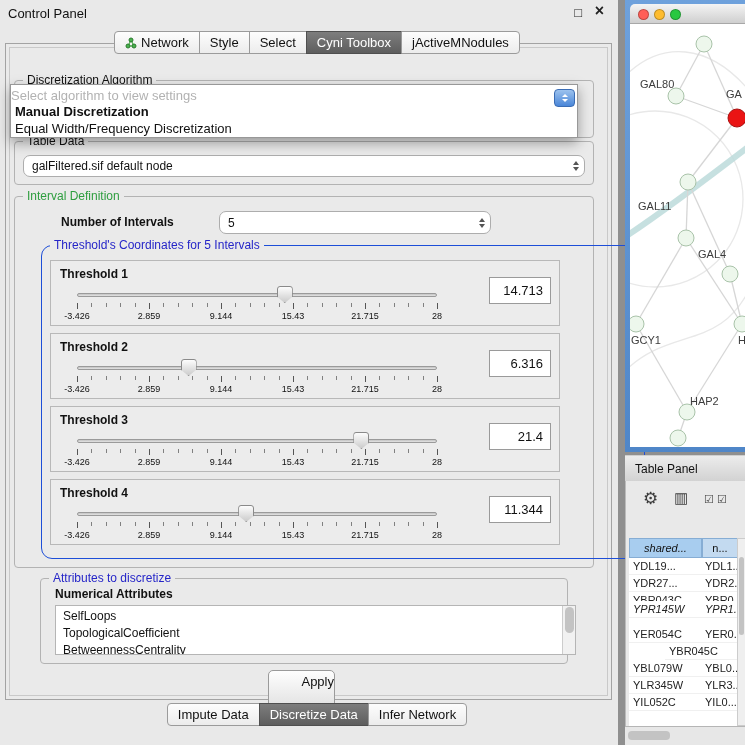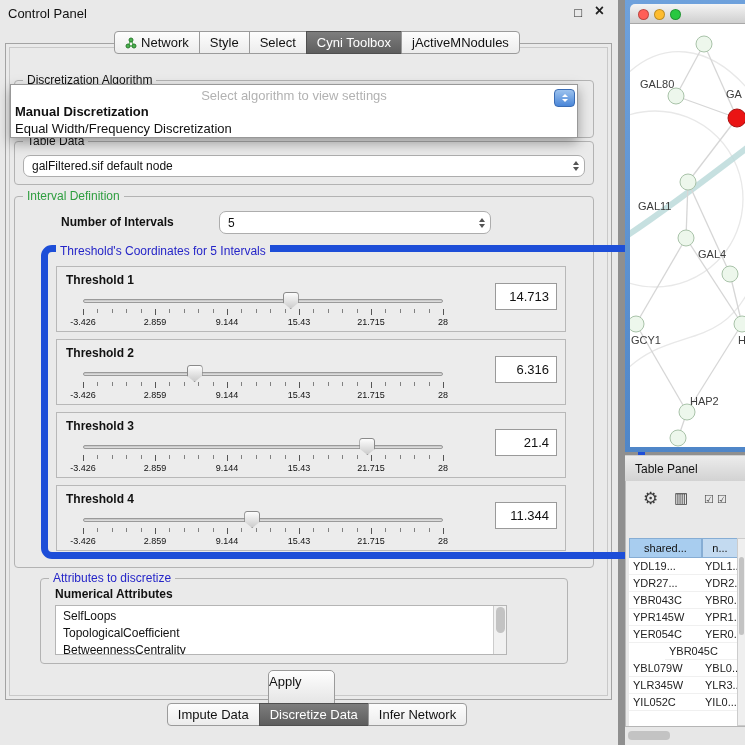--- a/index.html
+++ b/index.html
@@ -26,21 +26,21 @@
   #inner-panel{position:absolute;left:9px;top:47px;width:599px;height:649px;border:1px solid #c9c9c9}
 
   .group{position:absolute;border:1px solid #b3b3b3;border-radius:4px}
   .group-title{position:absolute;top:-8px;left:8px;background:#eaeaea;padding:0 4px;font-size:12px;color:#111;white-space:nowrap}
   .group-title.green{color:#2e9e3f}
   .group-title.blue{color:#2525c8}
 
   #algo-group{left:14px;top:80px;width:580px;height:58px}
   #algo-popup{position:absolute;left:10px;top:84px;width:568px;height:54px;background:#fff;border:1px solid #989898;
               box-shadow:0 5px 12px rgba(0,0,0,.35);z-index:10}
-  #algo-placeholder{position:absolute;left:0;top:3px;width:100%;text-align:center;font-size:13px;color:#b2b2b2}
+  #algo-placeholder{position:absolute;left:0;top:3px;width:100%;font-size:13px;color:#b2b2b2}
   .algo-item{position:absolute;left:4px;font-size:13px;color:#111;white-space:nowrap}
   #algo-item-0{top:19px;font-weight:bold}
   #algo-item-1{top:36px}
   #combo-blue-btn{position:absolute;right:2px;top:4px;width:21px;height:18px;border-radius:4px;
                   background:linear-gradient(#9cc2ee,#4a86d8);border:1px solid #3a6cb4;
                   display:flex;flex-direction:column;align-items:center;justify-content:center;gap:2px}
   #combo-blue-btn b{width:0;height:0;border-left:3px solid transparent;border-right:3px solid transparent}
   #combo-blue-btn .up{border-bottom:3.5px solid #fff}
   #combo-blue-btn .dn{border-top:3.5px solid #fff}
 
@@ -49,45 +49,45 @@
          display:flex;align-items:center;padding-left:8px;white-space:nowrap}
   #tabledata-combo{left:8px;top:13px;width:562px;height:22px}
   .spinner{position:absolute;right:5px;top:50%;transform:translateY(-50%);display:flex;flex-direction:column;gap:2px}
   .spinner b{width:0;height:0;border-left:3.5px solid transparent;border-right:3.5px solid transparent}
   .spinner .up{border-bottom:4px solid #555}
   .spinner .dn{border-top:4px solid #555}
 
   #interval-group{left:14px;top:196px;width:580px;height:372px}
   #intervals-label{position:absolute;left:46px;top:18px;font-size:12px;font-weight:bold;color:#111}
   #intervals-combo{left:204px;top:14px;width:272px;height:23px}
-  #thresholds-group{position:absolute;left:26px;top:48px;width:604px;height:314px;border:7px solid #1d4ed8;border-radius:11px}
+  #thresholds-group{position:absolute;left:26px;top:48px;width:604px;height:314px;border:1px solid #1d4ed8;border-radius:11px}
 
   .th-panel{position:absolute;left:8px;width:510px;height:66px;border:1px solid #b8b8b8;background:#ececec}
   .th-label{position:absolute;left:9px;top:6px;font-size:12px;font-weight:bold;color:#111}
   .slider{position:absolute;left:8px;top:24px;width:430px;height:40px}
   .track{position:absolute;left:18px;top:8px;width:360px;height:4px;background:linear-gradient(#c2c2c2,#e4e4e4);
          border:1px solid #9a9a9a;border-radius:2px}
   .tick{position:absolute;top:18px;width:1px;height:4px;background:#808080}
   .tick.major{height:6px;background:#555}
   .scale{position:absolute;top:26px;transform:translateX(-50%);font-size:9px;color:#111;white-space:nowrap}
   .thumb{position:absolute;top:1px;width:16px;height:17px;background:linear-gradient(#fdfdfd,#cccccc);
          border:1px solid #8a8a8a;border-radius:3px;clip-path:polygon(0 0,100% 0,100% 62%,50% 100%,0 62%)}
   .value-box{position:absolute;right:8px;top:16px;width:62px;height:27px;background:#fff;border:1px solid #9a9a9a;
              font-size:13px;color:#111;text-align:right;line-height:25px;padding-right:7px}
 
   #attr-group{left:40px;top:578px;width:528px;height:86px}
   #attr-heading{position:absolute;left:14px;top:8px;font-size:12px;font-weight:bold;color:#111}
-  #attr-list{position:absolute;left:14px;top:26px;width:452px;height:50px;background:#fff;border:1px solid #b5b5b5;overflow:hidden;padding-top:2px}
+  #attr-list{position:absolute;left:14px;top:26px;width:521px;height:50px;background:#fff;border:1px solid #b5b5b5;overflow:hidden;padding-top:2px}
   .attr-item{font-size:12px;color:#111;line-height:17px;padding-left:7px}
   #attr-scroll{position:absolute;right:0;top:0;width:13px;height:48px;background:#f1f1f1;border-left:1px solid #ccc}
   .thumb2{position:absolute;background:#c3c3c3;border-radius:5px}
   #attr-scroll .thumb2{left:2px;top:1px;width:9px;height:26px}
 
   #apply-btn{position:absolute;left:268px;top:670px;width:67px;height:38px;border:1px solid #9a9a9a;border-radius:5px;
-             background:linear-gradient(#fefefe,#e2e2e2);font-size:13px;color:#111;text-align:left;line-height:21px;z-index:3}
+             background:linear-gradient(#fefefe,#e2e2e2);font-size:13px;color:#111;text-align:right;line-height:21px;z-index:3}
 
   
   #net-window{position:absolute;left:625px;top:0;width:120px;height:452px;background:linear-gradient(#6ea1dc,#4f86c8)}
   #net-titlebar{position:absolute;left:5px;top:4px;width:115px;height:20px;background:linear-gradient(#f4f4f4,#cfcfcf);
                 border-bottom:1px solid #a8a8a8;border-top-left-radius:5px}
   .light{position:absolute;top:4.5px;width:11px;height:11px;border-radius:50%;border:1px solid rgba(0,0,0,.25)}
   #net-content{position:absolute;left:5px;top:24px;width:119px;height:423px;background:#fff;overflow:hidden}
   #net-svg{position:absolute;left:0;top:0}
   .edge{stroke:#d6d6d6;stroke-width:1.3;fill:none}
   .deco{stroke:#e8e8e8;stroke-width:1.3;fill:none}
@@ -441,37 +441,37 @@
 <div id="table-panel-bar">
   <span>Table Panel</span>
 </div>
 
 <div id="table-area">
   <span class="tool-icon" id="gear-icon">⚙</span>
   <span class="tool-icon" id="columns-icon">▥</span>
   <span class="tool-icon" id="check1-icon">☑</span>
   <span class="tool-icon" id="check2-icon">☑</span>
   <div id="tbl-header">
-      <div class="hdr-cell" style="left: 0px; width: 73px; background: rgb(168, 205, 239);">shared...</div>
+      <div class="hdr-cell" style="left: 0px; width: 73px; background: rgb(168, 205, 239); font-style: italic;">shared...</div>
       <div class="hdr-cell" style="left: 73px; width: 36px; background: rgb(195, 218, 240);">n...</div>
     </div>
   <div id="tbl-body">
       <div class="trow" style="top: 0px;">
         <span class="c1">YDL19...</span>
         <span class="c2">YDL1...</span>
       </div>
       <div class="trow" style="top: 17px;">
         <span class="c1">YDR27...</span>
         <span class="c2">YDR2...</span>
       </div>
       <div class="trow" style="top: 34px;">
         <span class="c1">YBR043C</span>
         <span class="c2">YBR0...</span>
       </div>
-      <div class="trow" style="top: 51px;">
+      <div class="trow" style="top: 43px; font-style: italic;">
         <span class="c1">YPR145W</span>
         <span class="c2">YPR1...</span>
       </div>
       <div class="trow" style="top: 68px;">
         <span class="c1">YER054C</span>
         <span class="c2">YER0...</span>
       </div>
       <div class="trow" style="top: 85px; margin-left: 36px;">
         <span class="c1">YBR045C</span>
         <span class="c2">YBR0...</span>

